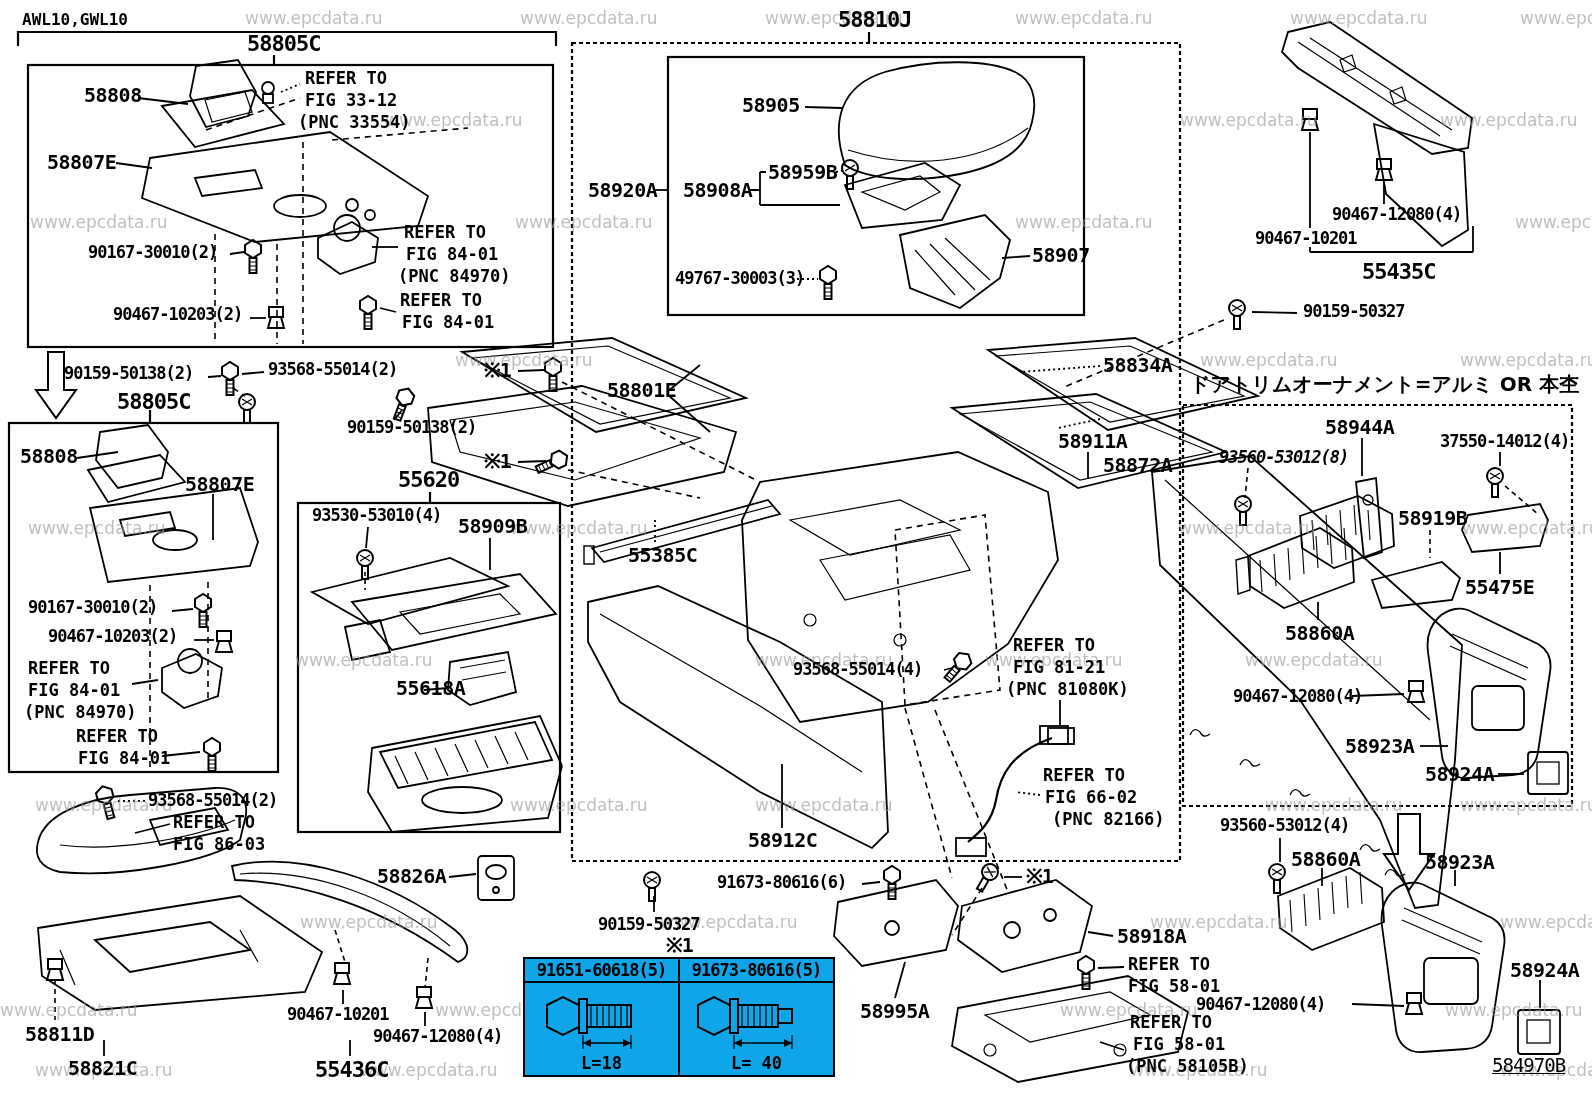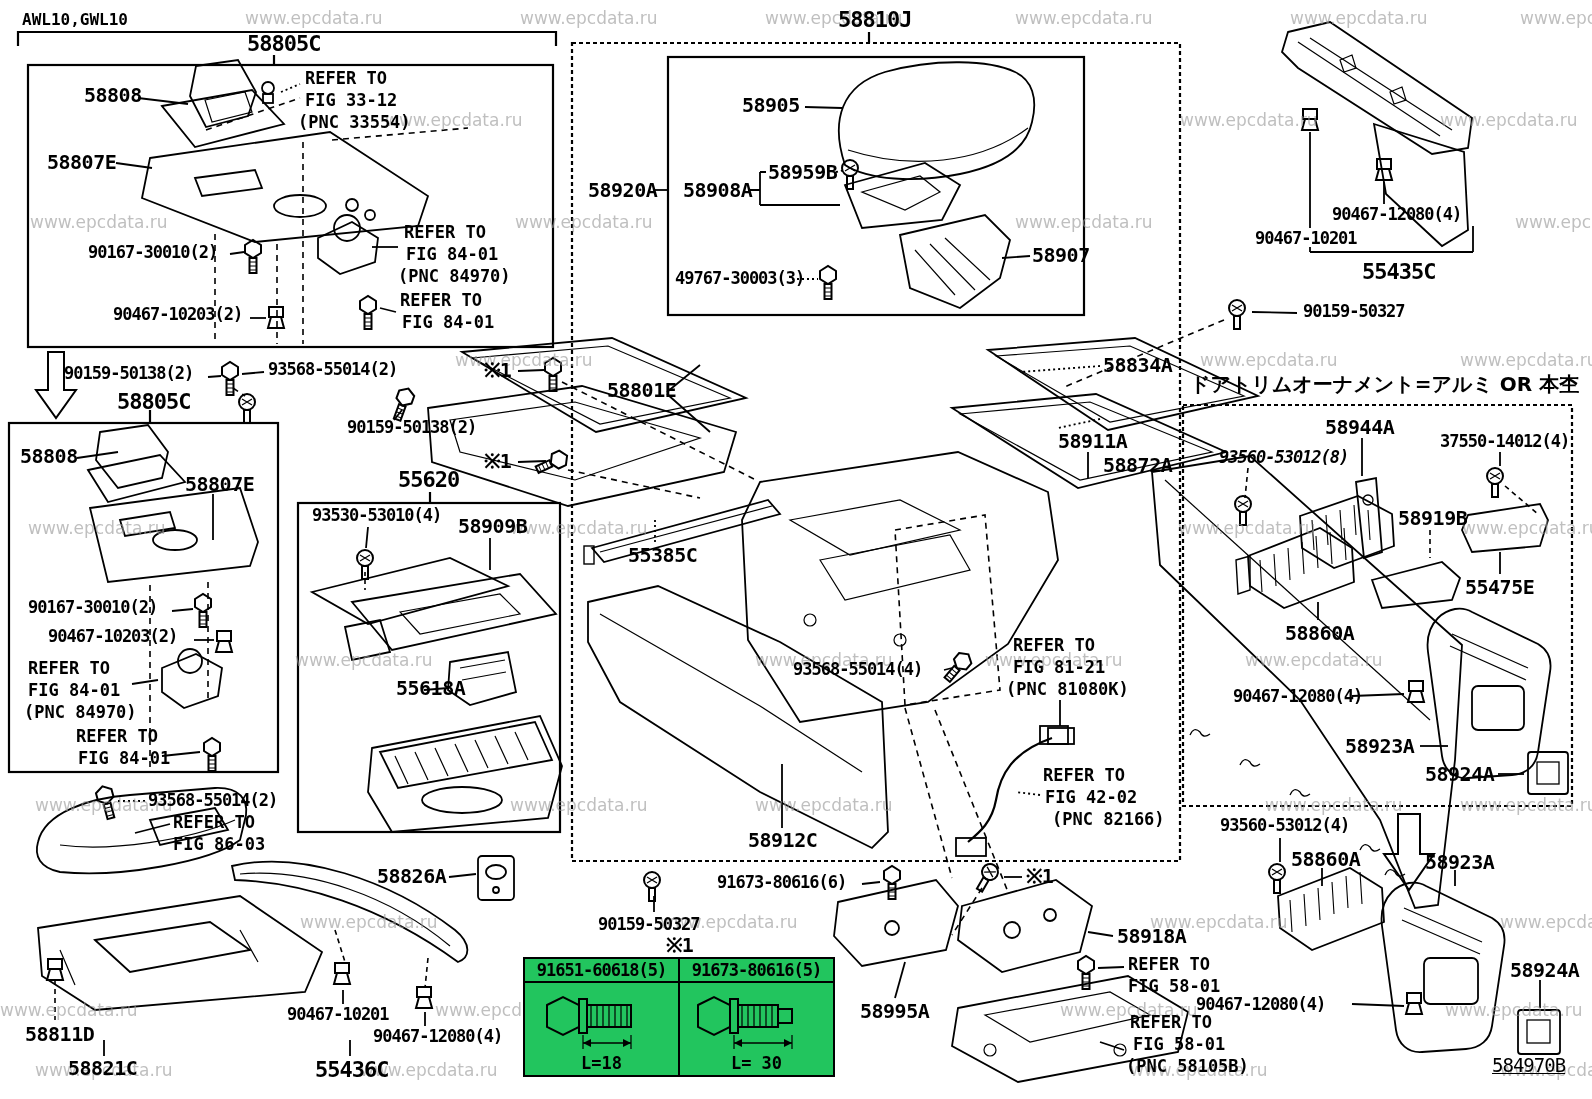--- a/index.html
+++ b/index.html
@@ -13,21 +13,21 @@
   .f{font-size:17px;}
   .r{font-size:17px;letter-spacing:0;}
   .m{font-size:20px;}
   .jp{font-family:"DejaVu Sans",sans-serif;font-size:20px;letter-spacing:0;}
   .fig{font-weight:normal;font-size:19px;}
   .wm{position:absolute;font-family:"DejaVu Sans",sans-serif;font-size:17px;color:#999;
       opacity:.62;white-space:nowrap;font-weight:normal;}
   #art{position:absolute;left:0;top:0;}
   
   #bolt-table{position:absolute;left:523px;top:957px;width:312px;height:120px;
-      border:2px solid #000;box-sizing:border-box;display:flex;background:#22c55e;}
+      border:2px solid #000;box-sizing:border-box;display:flex;background:#0ea5e9;}
   .bt-col{flex:1;display:flex;flex-direction:column;box-sizing:border-box;}
   .bt-col:first-child{border-right:2px solid #000;}
   .bt-head{height:27px;border-bottom:2px solid #000;display:flex;align-items:center;
       justify-content:center;font-weight:bold;font-size:17px;letter-spacing:-1px;}
   .bt-body{flex:1;position:relative;}
   .bt-len{position:absolute;left:0;right:0;bottom:2px;text-align:center;
       font-weight:bold;font-size:17px;}
 </style>
 </head>
 <body>
@@ -419,21 +419,21 @@
       <div class="lbl f" style="left: 1303px; top: 303px;">90159-50327</div>
       <div class="lbl f" style="left: 1332px; top: 206px;">90467-12080(4)</div>
       <div class="lbl f" style="left: 1255px; top: 230px;">90467-10201</div>
       <div class="lbl t" style="left: 1362px; top: 260px;">55435C</div>
       <div class="lbl p" style="left: 628px; top: 545px;">55385C</div>
       <div class="lbl f" style="left: 793px; top: 661px;">93568-55014(4)</div>
       <div class="lbl r" style="left: 1013px; top: 637px;">REFER TO</div>
       <div class="lbl r" style="left: 1013px; top: 659px;">FIG 81-21</div>
       <div class="lbl r" style="left: 1006px; top: 681px;">(PNC 81080K)</div>
       <div class="lbl r" style="left: 1043px; top: 767px;">REFER TO</div>
-      <div class="lbl r" style="left: 1045px; top: 789px;">FIG 42-02</div>
+      <div class="lbl r" style="left: 1045px; top: 789px;">FIG 66-02</div>
       <div class="lbl r" style="left: 1052px; top: 811px;">(PNC 82166)</div>
       <div class="lbl p" style="left: 748px; top: 830px;">58912C</div>
       <div class="lbl f" style="left: 717px; top: 874px;">91673-80616(6)</div>
       <div class="lbl f" style="left: 598px; top: 916px;">90159-50327</div>
       <div class="lbl m" style="left: 666px; top: 935px;">※1</div>
       <div class="lbl m" style="left: 1026px; top: 866px;">※1</div>
       <div class="lbl p" style="left: 1117px; top: 926px;">58918A</div>
       <div class="lbl r" style="left: 1128px; top: 956px;">REFER TO</div>
       <div class="lbl r" style="left: 1128px; top: 978px;">FIG 58-01</div>
       <div class="lbl p" style="left: 860px; top: 1001px;">58995A</div>
@@ -480,18 +480,18 @@
         <svg width="152" height="88" viewBox="0 0 152 88" fill="none" stroke="#000" stroke-width="2">
           <polygon points="18,22 34,14 50,22 50,44 34,52 18,44"></polygon>
           <rect x="50" y="16" width="8" height="34"></rect>
           <rect x="58" y="22" width="40" height="22"></rect>
           <path d="M62,22 V44 M68,22 V44 M74,22 V44 M80,22 V44 M86,22 V44 M92,22 V44" stroke-width="1.2"></path>
           <polygon points="98,26 112,26 112,40 98,40"></polygon>
           <path d="M54,52 V66 M112,52 V66" stroke-width="1.2"></path>
           <path d="M54,60 H112" stroke-width="1.6"></path>
           <path d="M54,60 l8,-4 v8 z M112,60 l-8,-4 v8 z" fill="#000" stroke="none"></path>
         </svg>
-        <div class="bt-len">L= 30</div>
+        <div class="bt-len">L= 40</div>
       </div>
     </div>
   </div>
 
 </div>
 
 </body></html>

